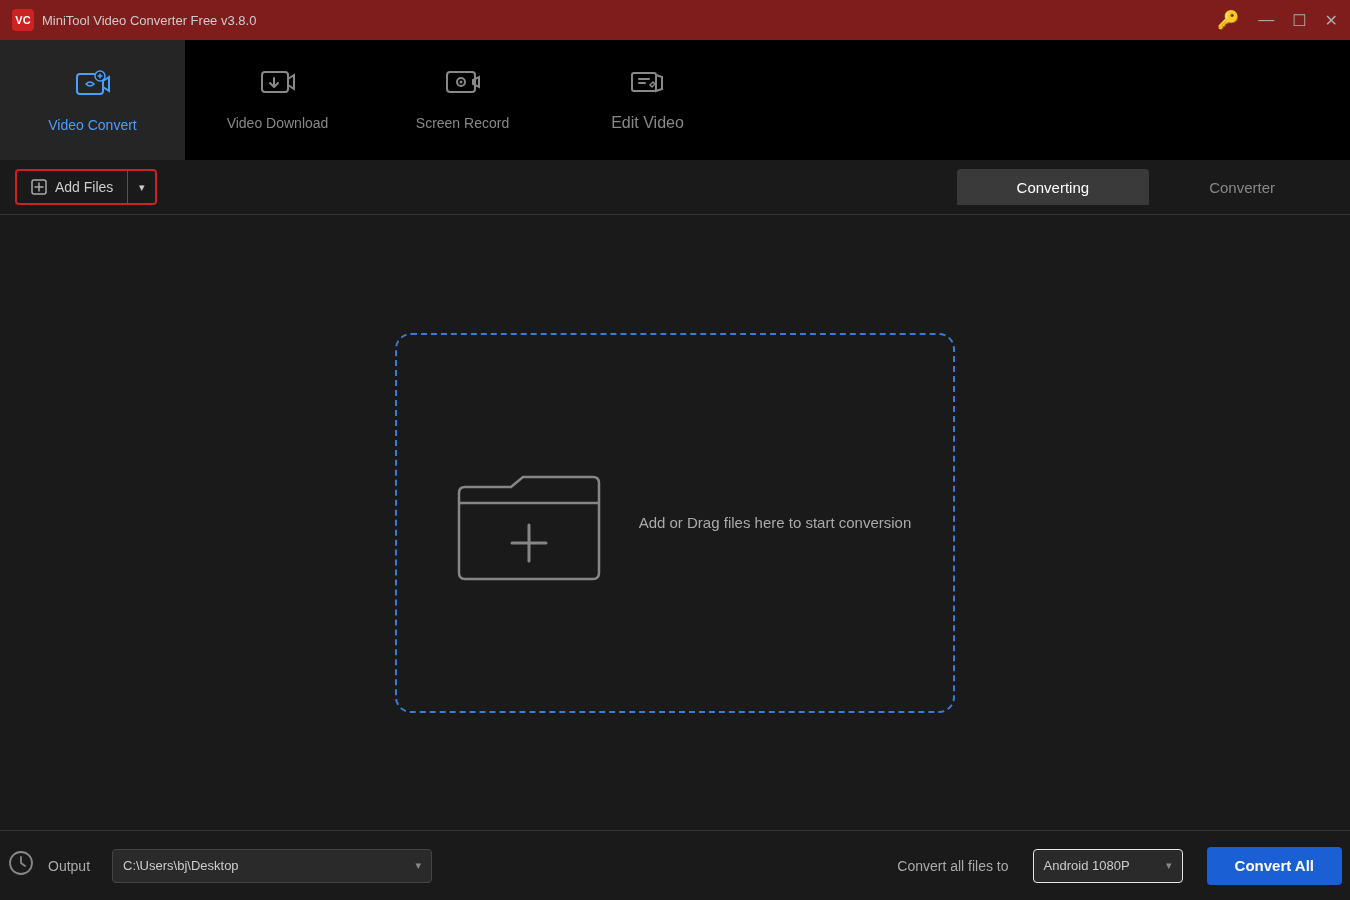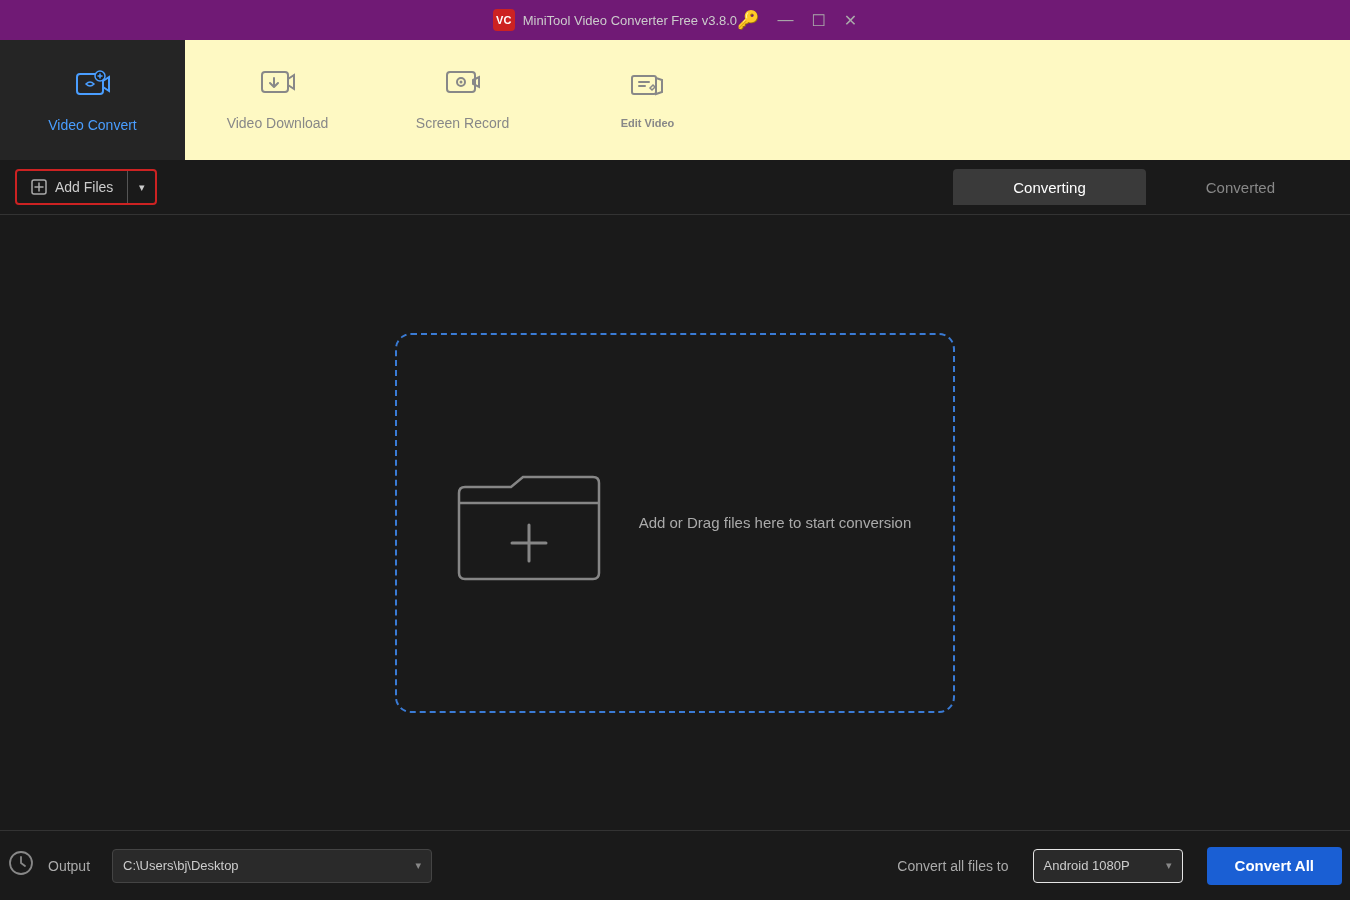--- a/index.html
+++ b/index.html
@@ -9,25 +9,25 @@
       background: #1a1a1a;
       font-family: 'Segoe UI', Arial, sans-serif;
       color: #ffffff;
       overflow: hidden;
       position: relative;
     }
 
     
     #title-bar {
       height: 40px;
-      background: #701a75;
+      background: #7f1d1d;
       display: flex;
       align-items: center;
       padding: 0 12px;
-      justify-content: center;
+      justify-content: space-between;
     }
     #title-bar-left {
       display: flex;
       align-items: center;
       gap: 8px;
     }
     #app-logo {
       width: 22px;
       height: 22px;
       background: #cc2222;
@@ -57,21 +57,21 @@
       justify-content: center;
     }
     #key-icon {
       color: #c8a200;
       font-size: 18px;
     }
 
     
     #nav-bar {
       height: 120px;
-      background: #fef9c3;
+      background: #000000;
       display: flex;
       align-items: stretch;
       text-align: right;
     }
     .nav-item {
       display: flex;
       flex-direction: column;
       align-items: center;
       justify-content: center;
       gap: 10px;
@@ -314,42 +314,42 @@
 
   <div class="nav-item" id="nav-edit-video">
     <span>
       <svg width="36" height="36" viewBox="0 0 36 36" fill="none">
         <rect x="2" y="8" width="24" height="18" rx="2" stroke="#888" stroke-width="2" fill="none"></rect>
         <path d="M26 10l6 2v12l-6 2V10z" stroke="#888" stroke-width="2" fill="none"></path>
         <path d="M9 14h10M9 18h6" stroke="#888" stroke-width="2" stroke-linecap="round"></path>
         <path d="M20 20l3-3 2 2-3 3-2-2z" stroke="#888" stroke-width="1.5" fill="none"></path>
       </svg>
     </span>
-    <span style="font-size:11px;font-weight:bold;">Edit Video</span>
+    <span style="font-size:16px;">Edit Video</span>
   </div>
 
 </div>
 
 <div id="toolbar">
   <div id="add-files-group">
     <div id="add-files-btn">
       <svg width="16" height="16" viewBox="0 0 16 16" fill="none">
         <rect x="1" y="1" width="14" height="14" rx="2" stroke="#aaa" stroke-width="1.5" fill="none"></rect>
         <path d="M8 4v8M4 8h8" stroke="#aaa" stroke-width="1.5" stroke-linecap="round"></path>
       </svg>
       <span>Add Files</span>
     </div>
     <div id="add-files-dropdown">
       <span style="font-size:11px;">▾</span>
     </div>
   </div>
 
   <div id="tab-group">
     <div class="tab-btn active">Converting</div>
-    <div class="tab-btn inactive">Converted</div>
+    <div class="tab-btn inactive">Converter</div>
   </div>
 </div>
 
 <div id="main-content">
   <div id="drop-zone">
 
     <svg id="folder-icon-svg" width="180" height="160" viewBox="0 0 180 160" fill="none">
 
       <path d="M20 50 Q20 44 26 44 H72 L84 34 H154 Q160 34 160 40 V130 Q160 136 154 136 H26 Q20 136 20 130 Z" stroke="#aaaaaa" stroke-width="2.5" fill="none"></path>
 

